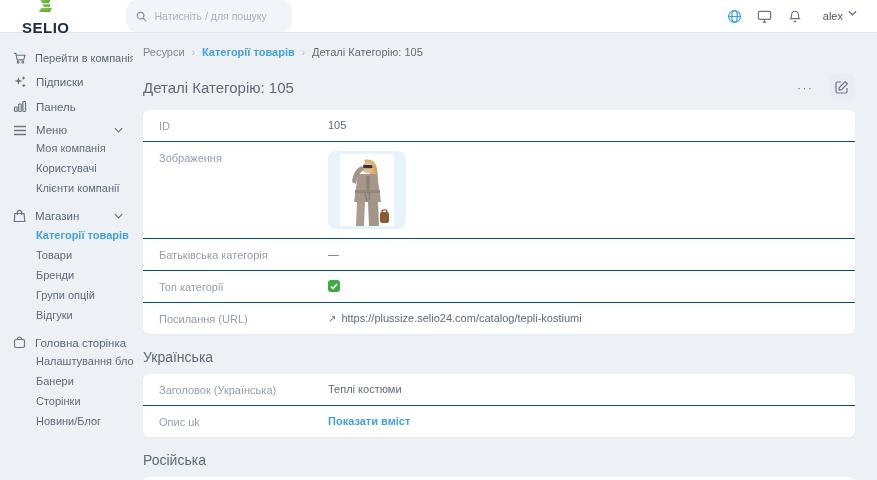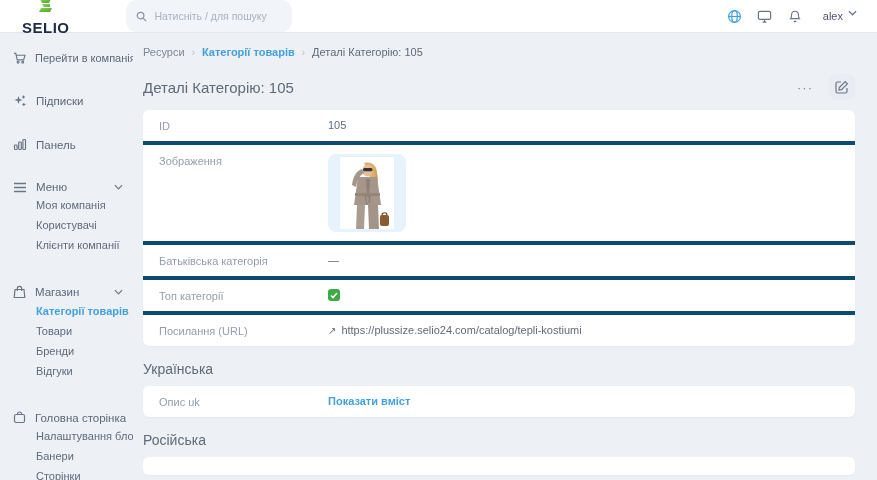--- a/index.html
+++ b/index.html
@@ -27,21 +27,21 @@
   }
   .search-wrap input::placeholder { color:#a9b2c0; }
   .topbar-right { margin-left:auto; display:flex; align-items:center; gap:14px; }
   .top-icon { width:16px; height:16px; display:flex; align-items:center; justify-content:center; cursor:pointer; }
   .user-chip { display:flex; gap:5px; font-size:11px; color:#4a5568; margin-left:6px; cursor:pointer; }
   
   .layout { display:flex; height:448px; }
   .sidebar { width:133px; flex:0 0 133px; padding-top:4px; overflow:hidden; }
   .side-item {
     display:flex; align-items:center; gap:9px; padding:0 10px 0 13px;
-    margin-top:30px; font-size:11.5px; color:#5c6879; cursor:pointer; white-space:nowrap;
+    margin-top:11px; font-size:11.5px; color:#5c6879; cursor:pointer; white-space:nowrap;
   }
   .side-item .chev { margin-left:auto; }
   .store-link { margin-top:16px; font-size:11px; }
   .side-sub { margin-top:2px; }
   .side-sub-item {
     padding:4px 0 4px 36px; font-size:11px; color:#5f6b7c; cursor:pointer; white-space:nowrap;
   }
   .side-sub-item.active { color:#42a1dd; font-weight:bold; }
   
   .main { flex:1; padding:14px 22px 0 10px; overflow:hidden; }
@@ -51,21 +51,21 @@
   .breadcrumb .bc-current { color:#5f6b77; }
   .page-head { display:flex; align-items:center; margin:16px 0 10px; }
   .page-title { font-size:15px; color:#5f6b77; }
   .head-actions { margin-left:auto; display:flex; align-items:center; gap:12px; }
   .more-btn { color:#7a8494; font-size:13px; letter-spacing:1px; cursor:pointer; line-height:1; padding:4px; }
   .edit-btn {
     width:26px; height:26px; border-radius:7px; background:#e9edf3;
     display:flex; align-items:center; justify-content:center; cursor:pointer;
   }
   .card { background:#ffffff; border-radius:6px; overflow:hidden; box-shadow:0 1px 2px rgba(40,60,90,0.04); }
-  .row { display:flex; align-items:flex-start; padding:9px 16px; border-bottom:4px solid #0c4a6e; }
+  .row { display:flex; align-items:flex-start; padding:9px 16px; border-bottom:1px solid #0c4a6e; }
   .row:last-child { border-bottom:none; }
   .row-label { flex:0 0 169px; font-size:11px; color:#949dac; padding-top:1px; }
   .row-value { font-size:11px; color:#5f6b77; }
   .row-link { font-size:11px; color:#42a1dd; font-weight:bold; cursor:pointer; }
   .url-cell { display:flex; align-items:center; gap:5px; cursor:pointer; }
   .url-arrow { color:#5f6b77; font-size:10px; }
   .section-heading { font-size:14px; color:#5f6b77; margin:15px 0 9px; }
   .thumb {
     width:78px; height:78px; background:#e7f3fa; border-radius:8px;
     display:flex; align-items:center; justify-content:center;
@@ -204,20 +204,21 @@
       <span class="chev">
         <svg width="9" height="6" viewBox="0 0 10 6" fill="none" stroke="#6b7685" stroke-width="1.3">
             <path d="M1 1 L5 5 L9 1"></path>
           </svg>
       </span>
     </div>
     <div class="side-sub">
       <div class="side-sub-item active">Категорії товарів</div>
       <div class="side-sub-item">Товари</div>
       <div class="side-sub-item">Бренди</div>
+      <div class="side-sub-item">Групи опцій</div>
       <div class="side-sub-item">Відгуки</div>
     </div>
 
     <div class="side-item">
       <span>
         <svg width="13" height="13" viewBox="0 0 13 13" fill="none" stroke="#6b7685" stroke-width="1.2">
           <rect x="1.5" y="3.5" width="10" height="8" rx="1.5"></rect>
           <path d="M4.5 3.5 V3 A2 2 0 0 1 8.5 3 V3.5"></path>
         </svg>
       </span>
@@ -311,20 +312,24 @@
         <div class="url-cell">
           <span class="url-arrow">↗</span>
           <span class="row-value">https://plussize.selio24.com/catalog/tepli-kostiumi</span>
         </div>
       </div>
     </div>
 
     <div class="section-heading">Українська</div>
     <div class="card">
       <div class="row">
+        <div class="row-label">Заголовок (Українська)</div>
+        <div class="row-value">Теплі костюми</div>
+      </div>
+      <div class="row">
         <div class="row-label">Опис uk</div>
         <div class="row-link">Показати вміст</div>
       </div>
     </div>
 
     <div class="section-heading">Російська</div>
     <div class="card">
       <div class="row">
         
         

